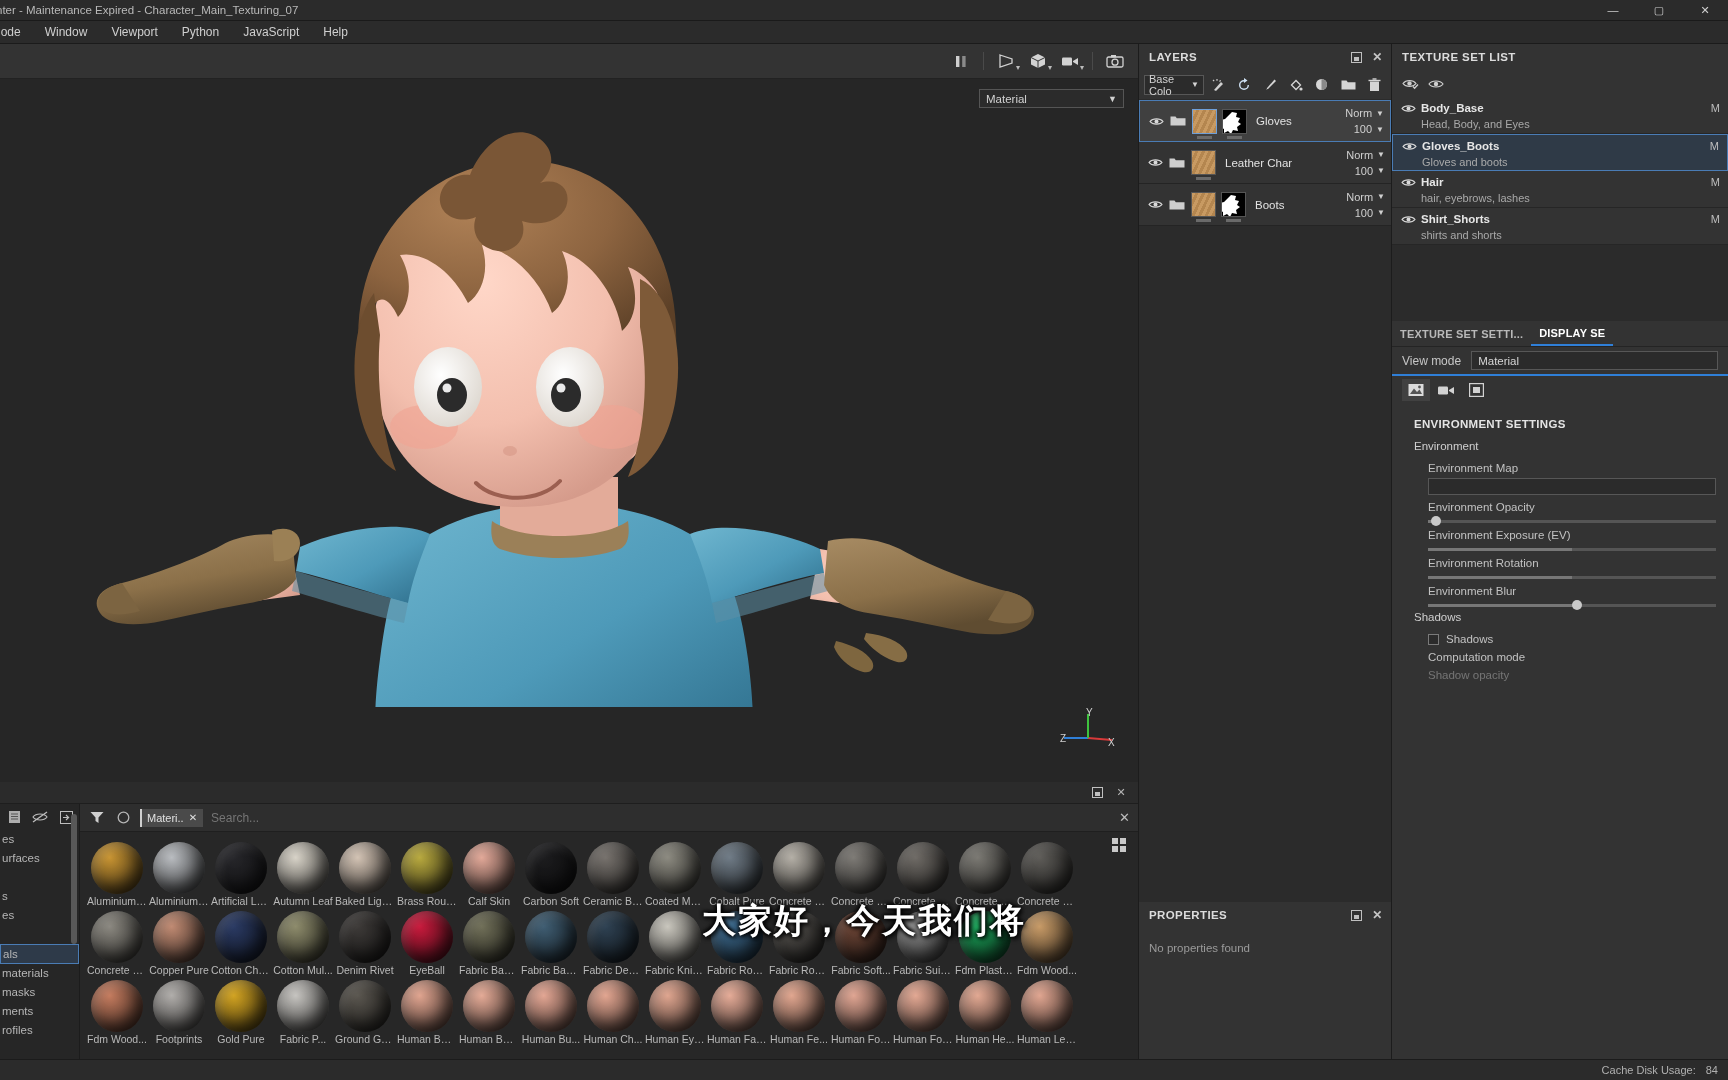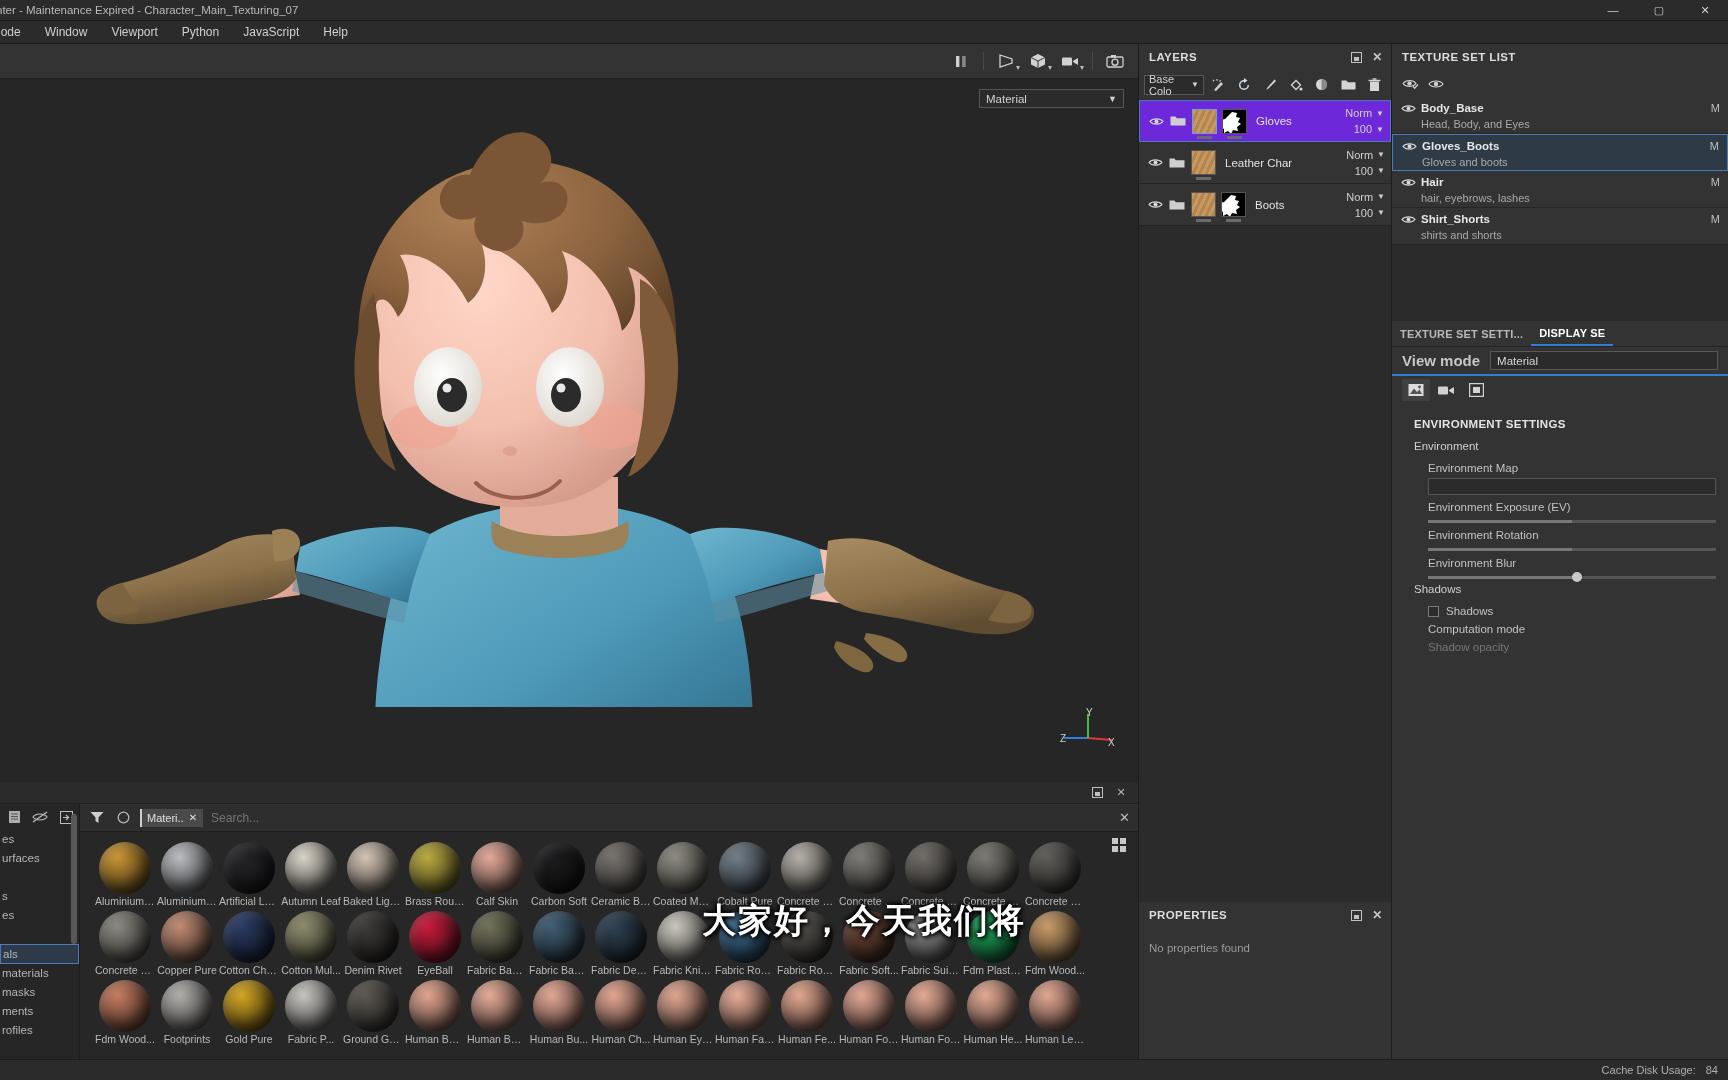--- a/index.html
+++ b/index.html
@@ -58,21 +58,21 @@
   .searchbar{ height:28px; background:#2e2e2e; display:flex; align-items:center; gap:8px;
               padding:0 8px; border-bottom:1px solid #1f1f1f;}
   .searchbar .ic{ width:18px; height:18px; display:flex; align-items:center; justify-content:center; color:#bdbdbd;}
   .chip{ height:18px; background:#4a4a4a; border-left:2px solid #cfcfcf; display:flex; align-items:center;
          gap:5px; padding:0 6px 0 5px; font-size:11px; color:#e0e0e0;justify-content:space-between;}
   .chip .x{ font-size:10px; }
   .srchin{ flex:1; background:transparent; border:none; outline:none; color:#cfcfcf; font-size:12px;
            font-family:"Liberation Sans",sans-serif;}
   .srchclear{ color:#bdbdbd; font-size:13px; }
   .grid{ flex:1; overflow:hidden; position:relative; padding:6px 0 0 6px; }
-  .gridrow{ display:flex;margin-left:8px; }
+  .gridrow{ display:flex; }
   .cell{ width:62px; margin-right:0px; text-align:center; }
   .sphere{ width:52px; height:52px; border-radius:50%; margin:4px auto 1px; position:relative;
            box-shadow: inset -6px -8px 14px rgba(0,0,0,.55), inset 5px 6px 10px rgba(255,255,255,.12);}
   .cellname{ font-size:10.5px; color:#b8b8b8; white-space:nowrap; overflow:hidden; text-overflow:ellipsis;
              padding:0 1px; }
   .gridopt{ position:absolute; right:10px; top:6px; width:16px; height:16px; color:#c9c9c9;}
   .shelfscroll{ position:absolute; right:2px; top:10px; width:6px; height:130px; background:#585858; border-radius:3px;}
 
   
   .rightdock{ width:253px; background:#333333; display:flex; flex-direction:column;
@@ -82,21 +82,21 @@
   .panelhdr .hbtns{ margin-left:auto; display:flex; gap:6px; }
   .panelhdr .hb{ width:15px; height:15px; display:flex; align-items:center; justify-content:center; color:#c5c5c5; font-size:12px;}
   .layertools{ height:29px; background:#333; display:flex; align-items:center; gap:3px; padding:0 5px;}
   .blendsel{ width:62px; height:20px; background:#2b2b2b; border:1px solid #575757; display:flex;
              align-items:center; padding:0 4px; font-size:11px; color:#d4d4d4;}
   .blendsel .cv{ margin-left:auto; font-size:8px;}
   .ltb{ width:24px; height:22px; display:flex; align-items:center; justify-content:center; color:#cfcfcf;}
   .layerlist{ flex:1; background:#2b2b2b; padding-top:1px; }
   .layer{ height:42px; display:flex; align-items:center; gap:5px; padding:0 6px 0 8px;
           border-bottom:1px solid #242424; position:relative; background:#333333;}
-  .layer.sel{ background:#6d28d9; border:1px solid #4a7cb5;}
+  .layer.sel{ background:#404040; border:1px solid #4a7cb5;}
   .eye{ width:16px; height:16px; display:flex; align-items:center; justify-content:center; color:#d6d6d6;}
   .folder{ width:18px; height:14px; display:flex; align-items:center; justify-content:center; color:#cfcfcf;}
   .thumb{ width:25px; height:25px; border:1px solid #555; position:relative; }
   .thumb.selb{ border:1px solid #6f9fd8; }
   .tbar{ position:absolute; left:4px; right:4px; bottom:-6px; height:3px; background:#6a6a6a;}
   .lname{ font-size:11.5px; color:#e2e2e2; margin-left:4px; white-space:nowrap; overflow:hidden;}
   .lright{ margin-left:auto; text-align:right; font-size:11px; color:#d0d0d0; }
   .lright div{ display:flex; align-items:center; justify-content:flex-end; gap:4px; height:16px;}
   .lright .cv{ font-size:8px; }
   .propspanel{ height:178px; background:#333; display:flex; flex-direction:column;}
@@ -111,21 +111,21 @@
   .tsrow{ height:37px; padding:3px 8px 0 8px; border-bottom:1px solid #262626; background:#333;}
   .tsrow.sel{ background:#2f3a47; border:1px solid #4a7cb5;}
   .tsrow .l1{ display:flex; align-items:center; gap:5px; font-size:11.5px; font-weight:bold; color:#e6e6e6;}
   .tsrow .l2{ font-size:11px; color:#a9a9a9; padding-left:21px; margin-top:2px; white-space:nowrap;}
   .tsrow .mlet{ margin-left:auto; font-size:11px; font-weight:normal; color:#bdbdbd;}
   .tabbar{ height:26px; display:flex; align-items:stretch; background:#333; border-bottom:1px solid #242424;}
   .tab{ padding:0 8px; display:flex; align-items:center; font-size:11px; font-weight:bold;
         color:#b9b9b9; white-space:nowrap; letter-spacing:.2px; }
   .tab.active{ color:#ffffff; border-bottom:2px solid #2f7fd8; }
   .vmrow{ height:27px; display:flex; align-items:center; gap:10px; padding:0 10px; background:#333;}
-  .vmrow .lbl{ font-size:15px; color:#c6c6c6;font-weight:bold;}
+  .vmrow .lbl{ font-size:12px; color:#c6c6c6;}
   .vmsel{ flex:1; height:19px; background:#2b2b2b; border:1px solid #575757; display:flex;
           align-items:center; padding:0 6px; font-size:11.5px; color:#d6d6d6;}
   .modetabs{ height:30px; display:flex; align-items:center; gap:2px; padding:0 10px;
              border-top:2px solid #2f7fd8; background:#333;}
   .modetabs .mt{ width:28px; height:22px; display:flex; align-items:center; justify-content:center; color:#d0d0d0;}
   .modetabs .mt.active{ background:#414141;}
   .envbody{ flex:1; background:#333; padding:8px 0 9px 0; overflow:hidden;}
   .secttl{ font-size:11.5px; font-weight:bold; color:#e4e4e4; padding:6px 0 6px 22px; letter-spacing:.3px;}
   .grp{ font-size:11.5px; color:#cfcfcf; padding:4px 0 4px 22px;}
   .prop{ padding:6px 0 0 36px; }
@@ -868,20 +868,27 @@
 
     <div class="envbody">
       <div class="secttl">ENVIRONMENT SETTINGS</div>
       <div class="grp">Environment</div>
 
       <div class="prop">
         <div class="pl">Environment Map</div>
         <div class="envmapfield"></div>
       </div>
       <div class="prop">
+        <div class="pl">Environment Opacity</div>
+        <div class="slider">
+          <div class="fill" style="width:3%"></div>
+            <div class="knob" style="left:1%"></div>
+        </div>
+      </div>
+      <div class="prop">
         <div class="pl">Environment Exposure (EV)</div>
         <div class="slider">
           <div class="fill" style="width:50%"></div>
         </div>
       </div>
       <div class="prop">
         <div class="pl">Environment Rotation</div>
         <div class="slider">
           <div class="fill" style="width:50%"></div>
         </div>

